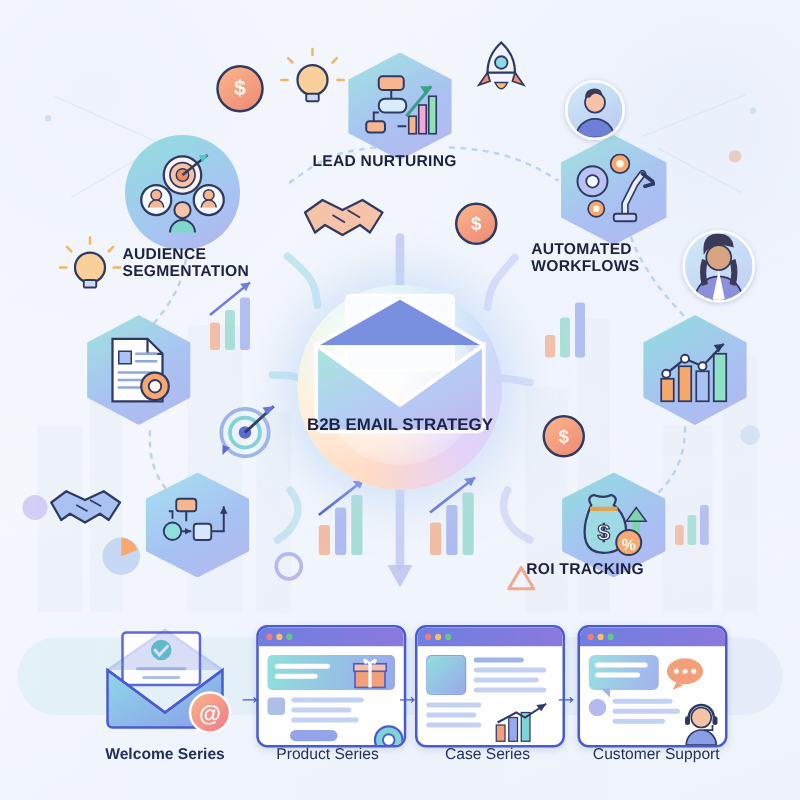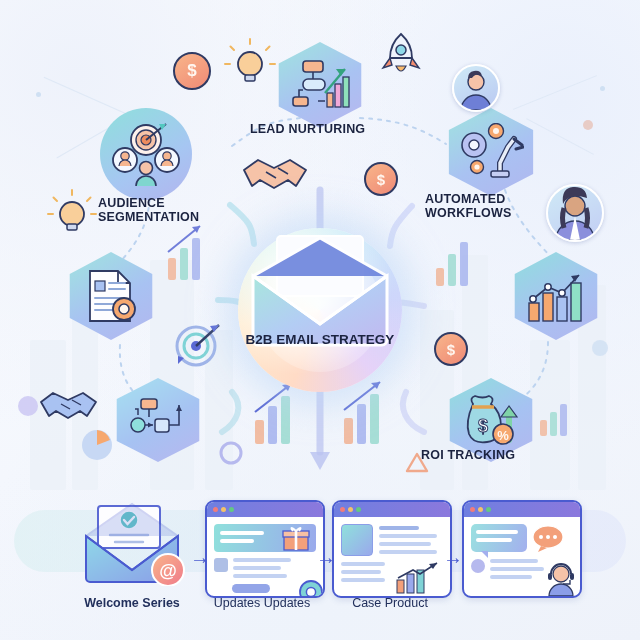--- a/index.html
+++ b/index.html
@@ -427,21 +427,21 @@
           <div class="line" style="width:54px;margin-top:4px;"></div>
         </div>
       </div>
       <div style="margin:6px 0 0 18px;width:38px;height:9px;border-radius:5px;background:#93a5e8;"></div>
       <svg width="28" height="28" style="position:absolute;right:-2px;bottom:-6px;">
         <circle cx="14" cy="14" r="11" fill="#7fd3d6" stroke="#4a5bd0" stroke-width="1.8"></circle>
         <circle cx="14" cy="14" r="4.6" fill="#fdfdff" stroke="#4a5bd0" stroke-width="1.5"></circle>
       </svg>
     </div>
   </div>
-  <div class="cap" style="left:187px;"><span>Updates Updates</span></div>
+  <div class="cap" style="left:187px;"><span>Product Series</span></div>
 
   <div class="arrow" style="left:316px;">→</div>
 
   <div class="card" style="left:332px;top:500px;">
     <div class="cardbar">
       <span class="cdot" style="background:#f07c7c;"></span>
       <span class="cdot" style="background:#f4c169;"></span>
       <span class="cdot" style="background:#63c982;"></span>
     </div>
     <div style="position:relative;padding:7px;">
@@ -463,21 +463,21 @@
         <svg width="48" height="32">
           <rect x="2" y="18" width="7" height="13" fill="#f3a07a" stroke="#2f3a63" stroke-width="1"></rect>
           <rect x="12" y="12" width="7" height="19" fill="#9aa9ec" stroke="#2f3a63" stroke-width="1"></rect>
           <rect x="22" y="8" width="7" height="23" fill="#7fd3d6" stroke="#2f3a63" stroke-width="1"></rect>
           <path d="M3 16 L18 8 L25 12 L42 1" stroke="#2f3a63" stroke-width="1.6" fill="none"></path>
           <path d="M42 1 l-8 1 l4 5 z" fill="#2f3a63"></path>
         </svg>
       </div>
     </div>
   </div>
-  <div class="cap" style="left:315px;"><span>Case Product</span></div>
+  <div class="cap" style="left:315px;"><span>Case Series</span></div>
 
   <div class="arrow" style="left:443px;">→</div>
 
   <div class="card" style="left:462px;top:500px;">
     <div class="cardbar">
       <span class="cdot" style="background:#f07c7c;"></span>
       <span class="cdot" style="background:#f4c169;"></span>
       <span class="cdot" style="background:#63c982;"></span>
     </div>
     <div style="position:relative;padding:7px;">
@@ -508,14 +508,15 @@
       <svg width="34" height="34" style="position:absolute;right:2px;bottom:-10px;">
         <circle cx="17" cy="12" r="8" fill="#f6c3a8" stroke="#2f3a63" stroke-width="1.3"></circle>
         <path d="M5 34 a12 12 0 0 1 24 0 z" fill="#8b9ee8" stroke="#2f3a63" stroke-width="1.3"></path>
         <path d="M7 12 a10 10 0 0 1 20 0" fill="none" stroke="#2f3a63" stroke-width="2"></path>
         <rect x="4" y="11" width="4" height="7" rx="2" fill="#2f3a63"></rect>
         <rect x="26" y="11" width="4" height="7" rx="2" fill="#2f3a63"></rect>
         <path d="M26 18 v4 h-7" stroke="#2f3a63" stroke-width="1.4" fill="none"></path>
       </svg>
     </div>
   </div>
+  <div class="cap" style="left:450px;"><span>Customer Support</span></div>
 
 </div>
 
 </body></html>

